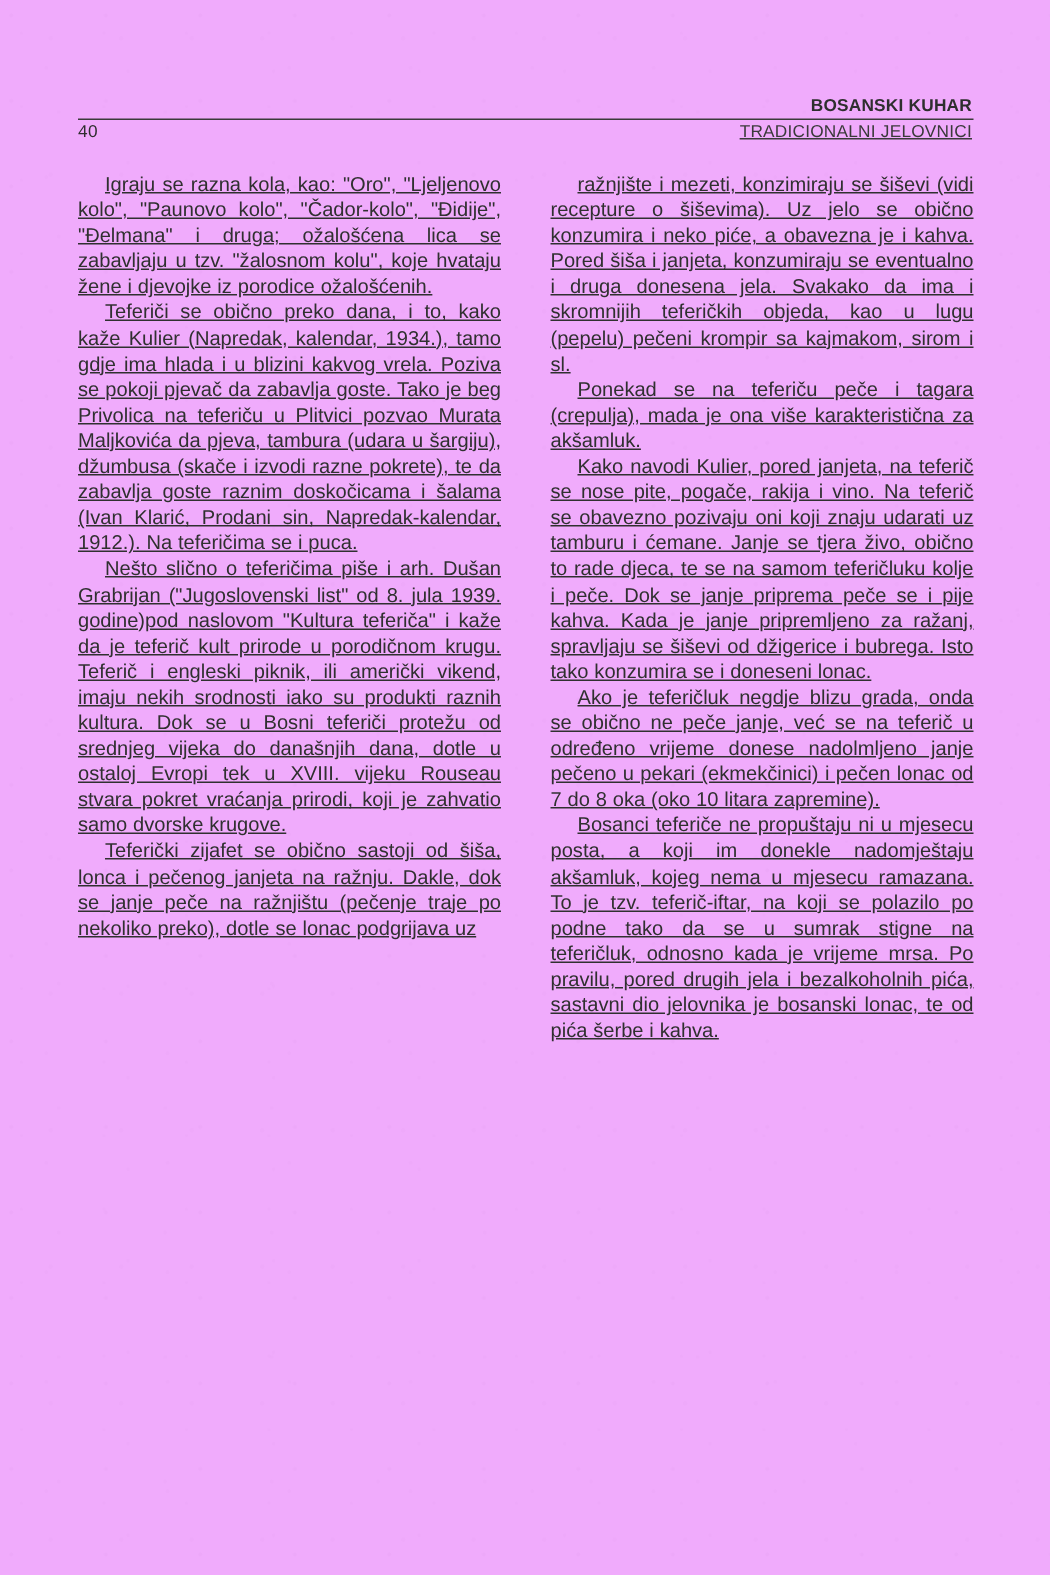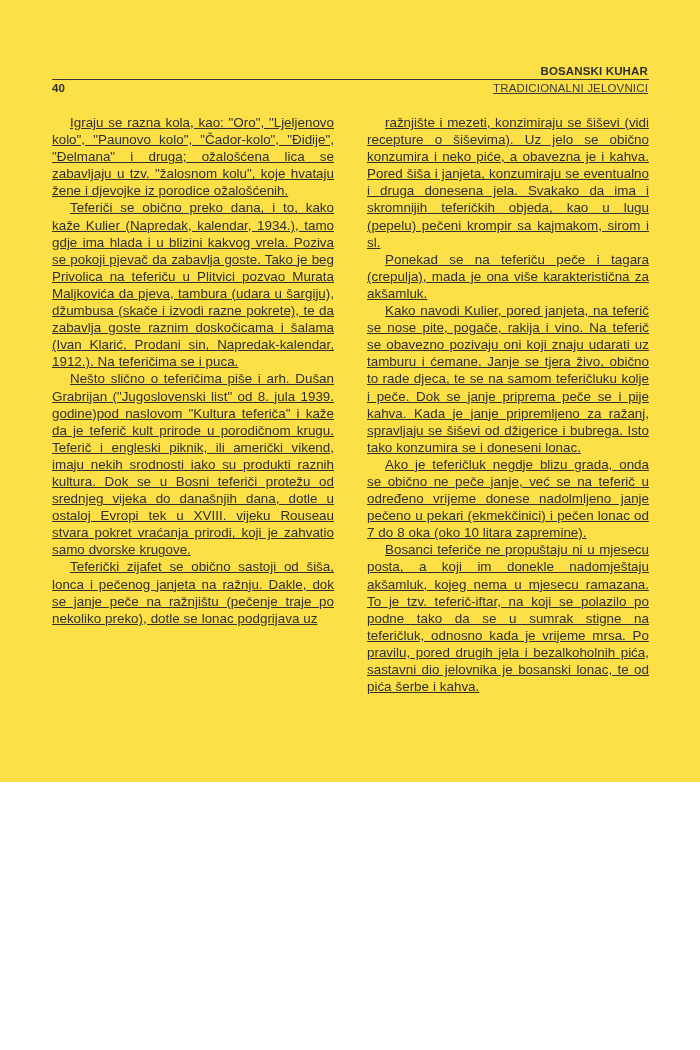--- a/index.html
+++ b/index.html
@@ -7,22 +7,22 @@
     padding: 0;
     background: #ffffff;
   }
   body {
     font-family: "Liberation Sans", sans-serif;
   }
 
   #page {
     position: relative;
     width: 700px;
-    height: 782px;
-    background: #fde047;
+    height: 1050px;
+    background: #f0abfc;
     overflow: hidden;
   }
 
   
   #grain {
     position: absolute;
     inset: 0;
     pointer-events: none;
     opacity: .55;
     background-image:
@@ -57,21 +57,21 @@
   }
   .head-lower {
     position: relative;
     height: 17px;
   }
   .folio {
     position: absolute;
     left: 0;
     top: 2px;
     font-size: 11.5px;
-    font-weight: bold;
+    font-weight: normal;
     color: #2e2e2e;
     letter-spacing: .2px;
   }
   .head-subtitle {
     position: absolute;
     right: 1px;
     top: 2px;
     font-size: 11.5px;
     color: #3a3a3a;
     letter-spacing: .15px;

